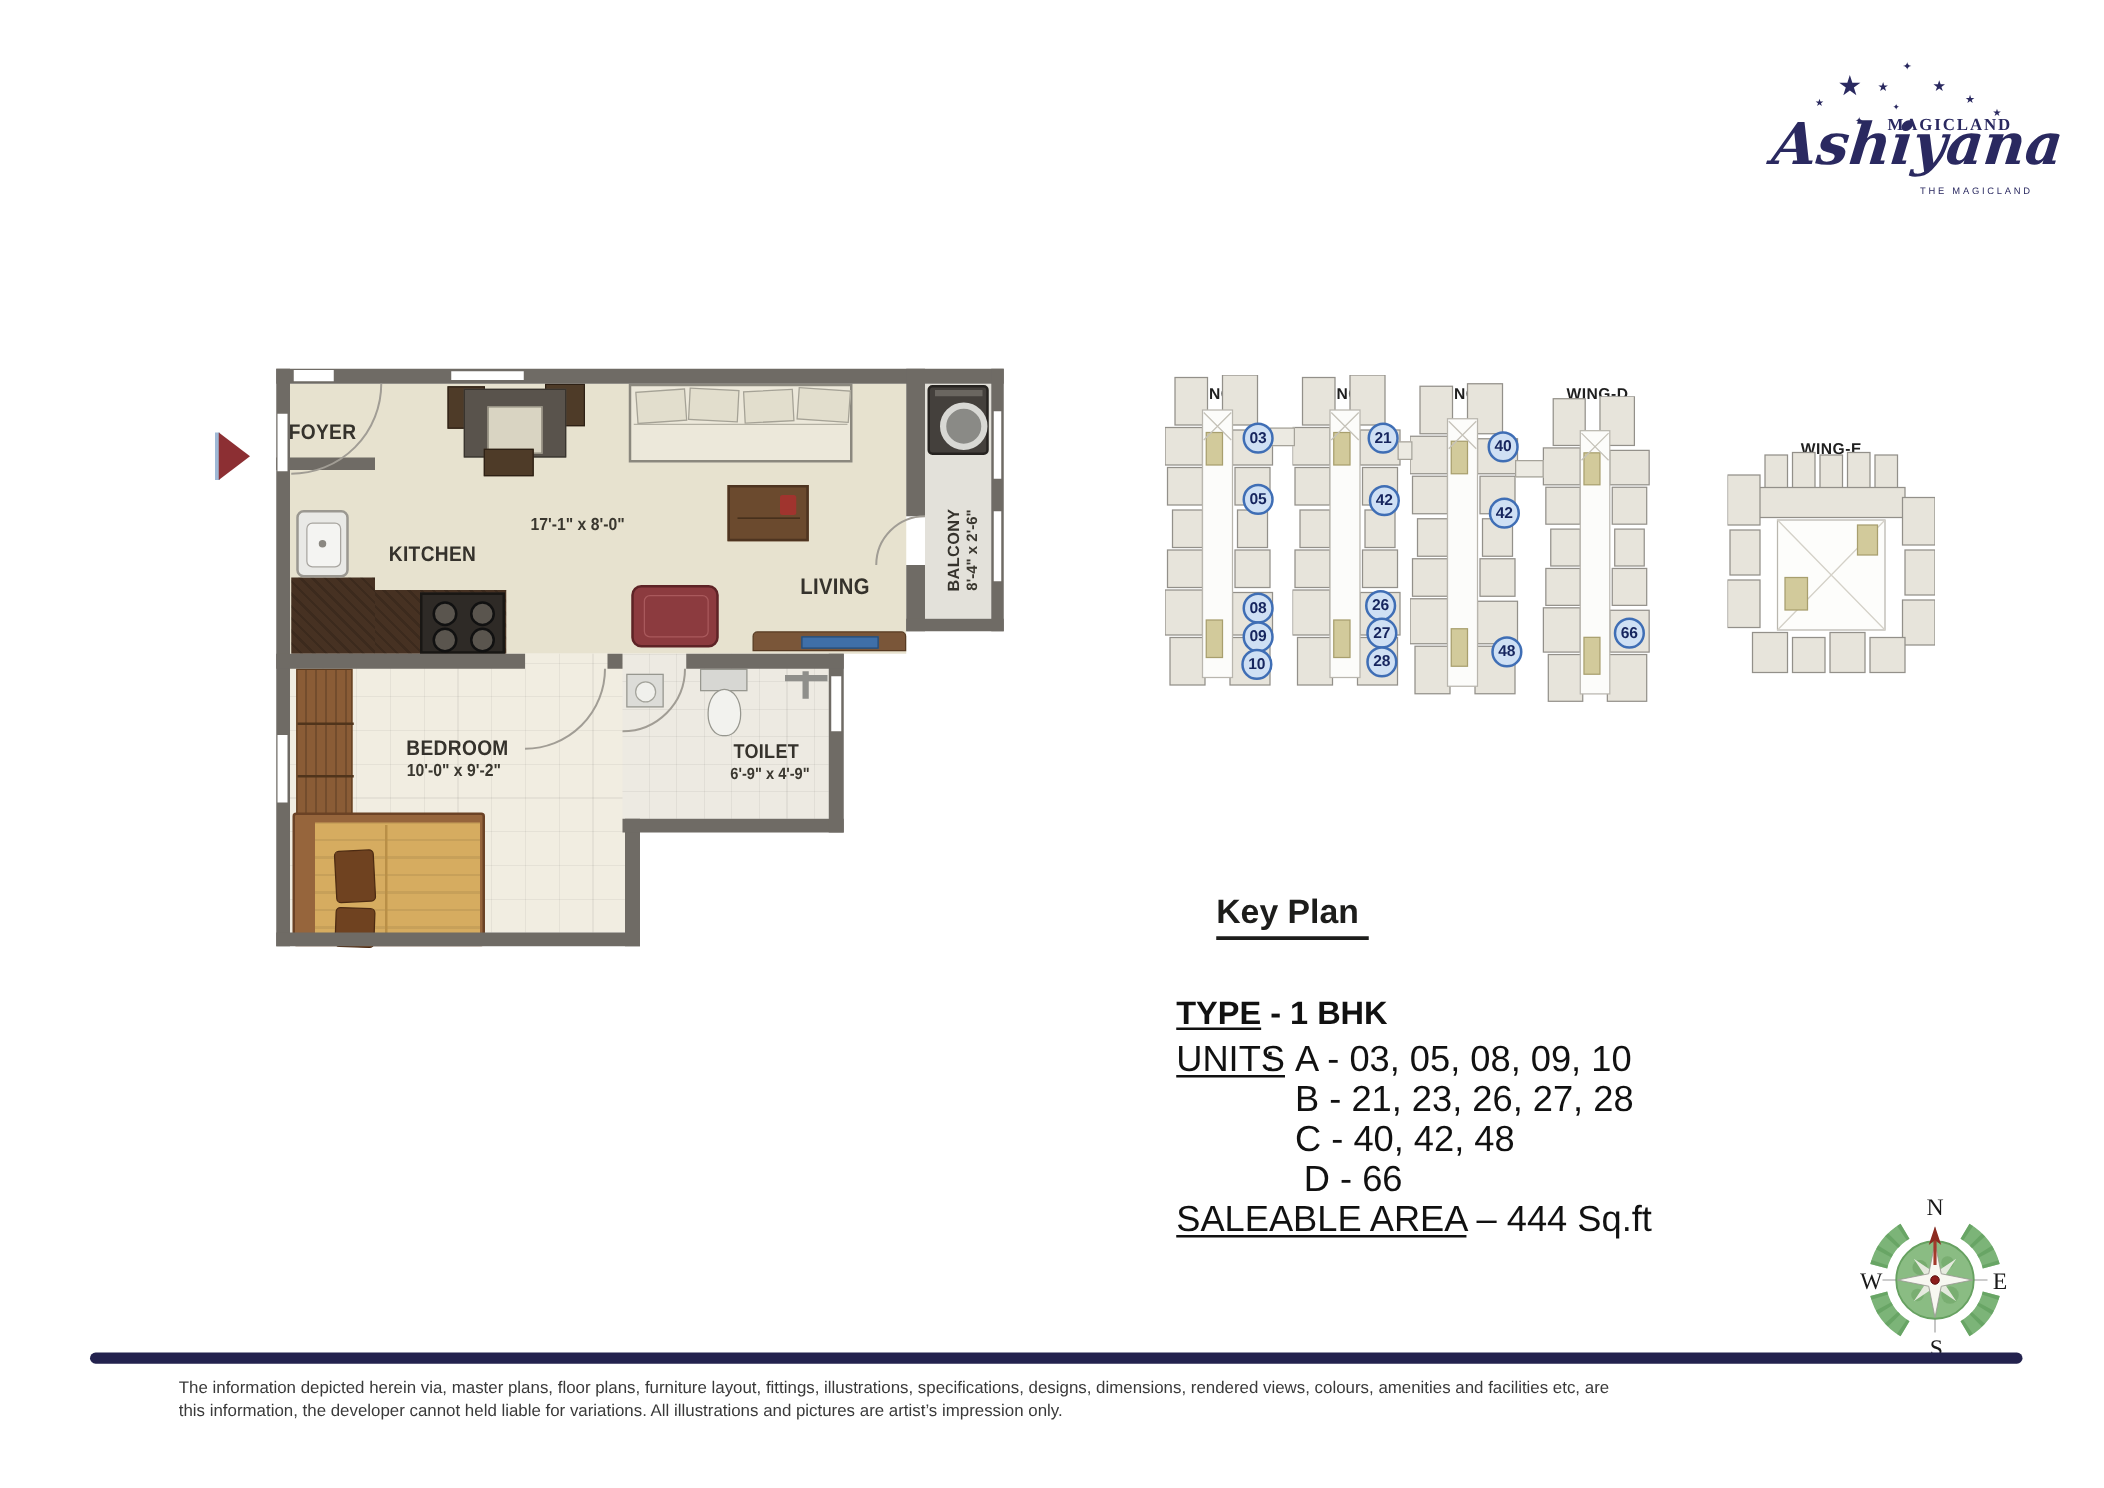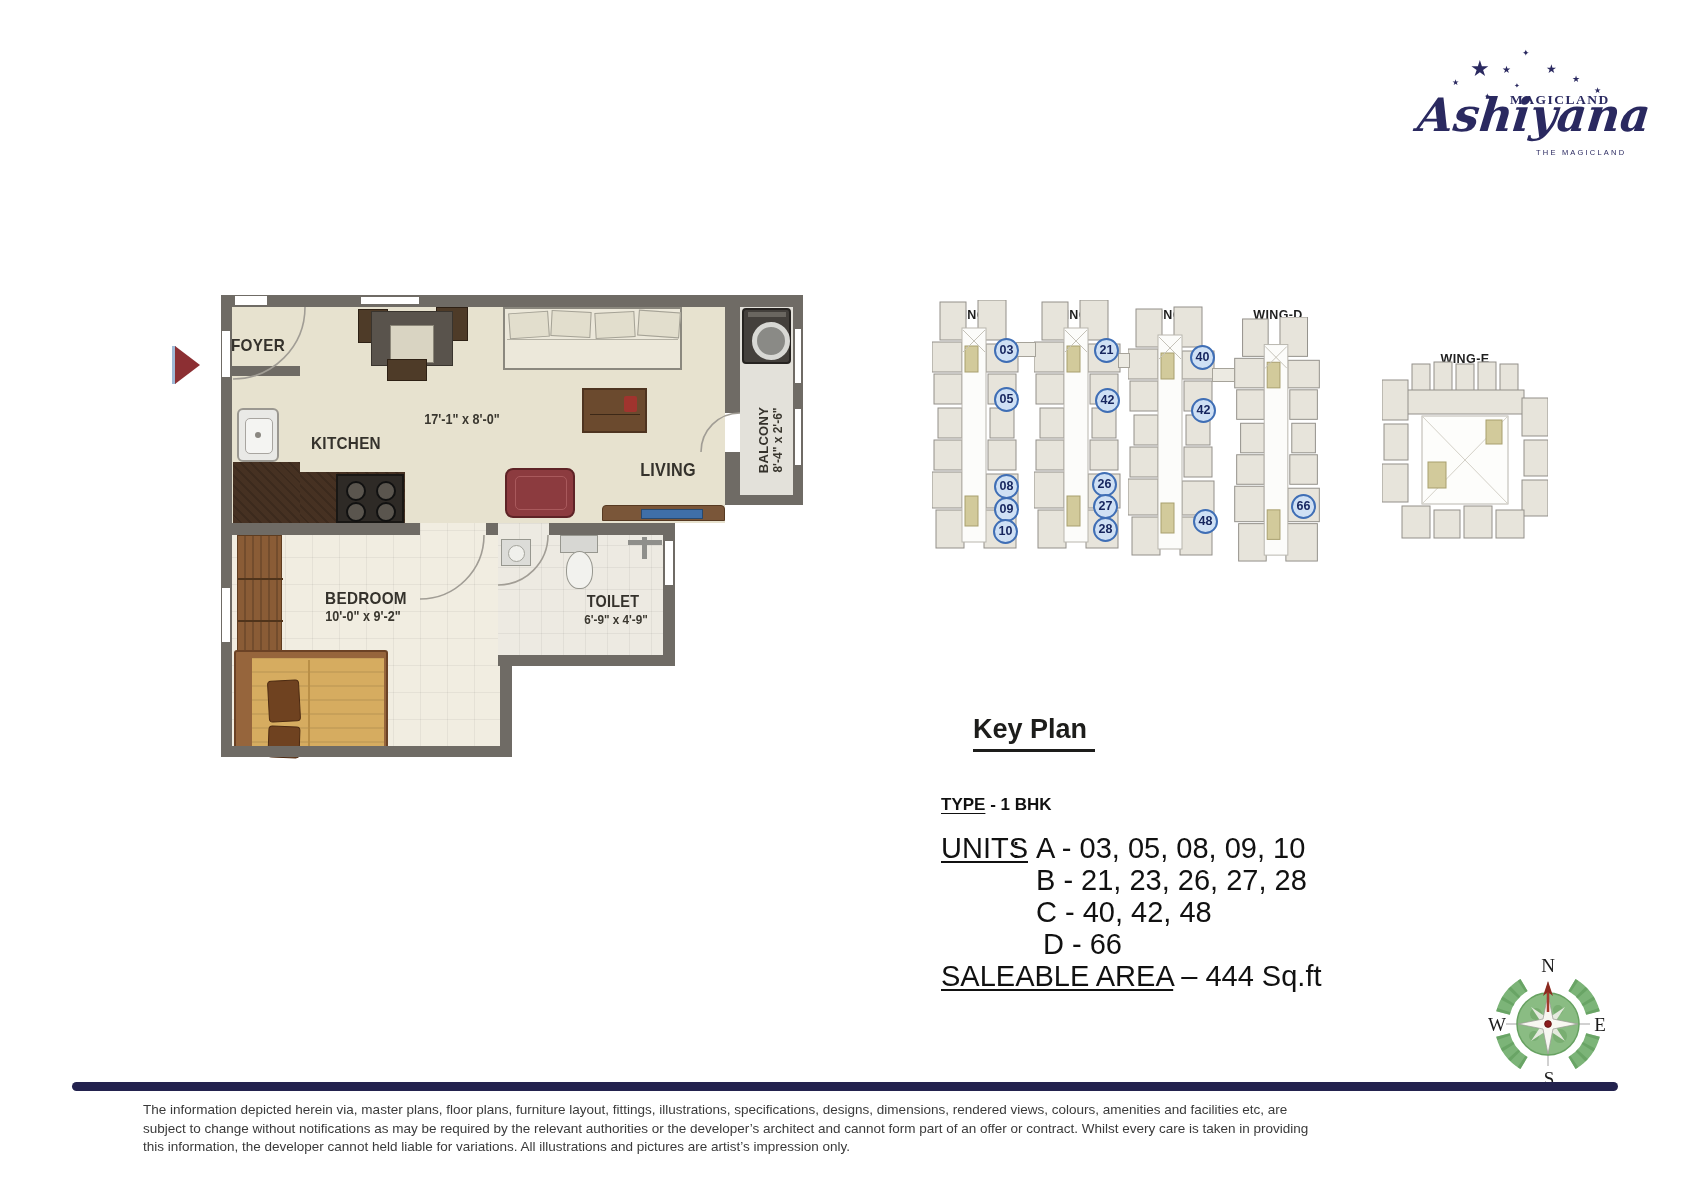--- a/index.html
+++ b/index.html
@@ -329,21 +329,21 @@
 <div class="badge" style="left:1092px;top:472px">26</div>
 <div class="badge" style="left:1093px;top:494px">27</div>
 <div class="badge" style="left:1093px;top:517px">28</div>
 <div class="badge" style="left:1190px;top:345px">40</div>
 <div class="badge" style="left:1191px;top:398px">42</div>
 <div class="badge" style="left:1193px;top:509px">48</div>
 <div class="badge" style="left:1291px;top:494px">66</div>
 
 <div class="kp-title" style="left:973px;top:714px">Key Plan</div>
 
-<div class="dl" style="left:941px;top:795px;font-weight:bold;font-size:17px">
+<div class="dl" style="left:941px;top:795px;font-weight:bold;font-size:26px">
   <span class="u">TYPE</span>
   <span> </span>
   <span>- 1 BHK</span>
 </div>
 
 <div class="dl" style="left:941px;top:832px">
   <span class="u">UNITS</span>
 </div>
 <div class="dl" style="left:1012px;top:832px">:</div>
 <div class="dl" style="left:1036px;top:832px">A - 03, 05, 08, 09, 10</div>
@@ -388,15 +388,14 @@
       <text x="11" y="75">W</text>
       <text x="114" y="75">E</text>
       <text x="63" y="129">S</text>
     </g>
   </svg>
 </div>
 
 <div class="abs" id="divider-bar"></div>
 <div class="abs" id="disclaimer">
   <div>The information depicted herein via, master plans, floor plans, furniture layout, fittings, illustrations, specifications, designs, dimensions, rendered views, colours, amenities and facilities etc, are</div>
-  <div>subject to change without notifications as may be required by the relevant authorities or the developer’s architect and cannot form part of an offer or contract. Whilst every care is taken in providing</div>
   <div>this information, the developer cannot held liable for variations. All illustrations and pictures are artist’s impression only.</div>
 </div>
 
 </body></html>

